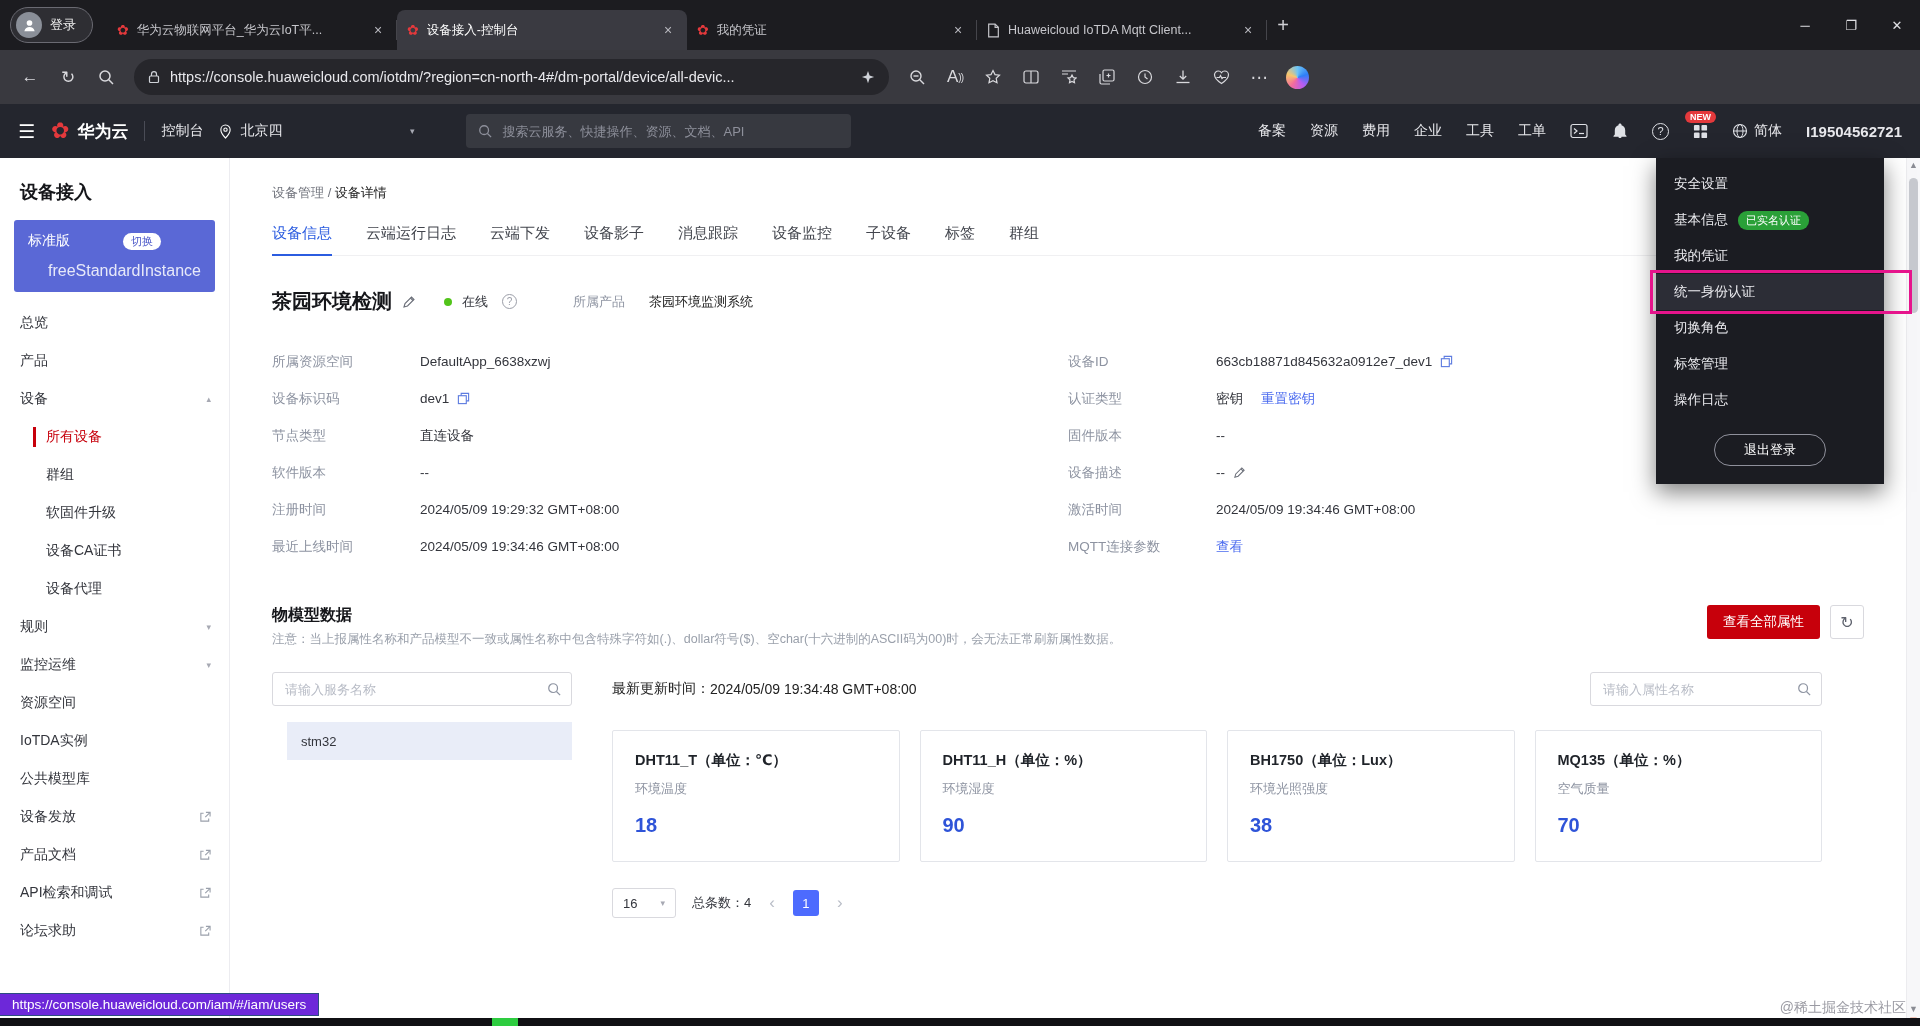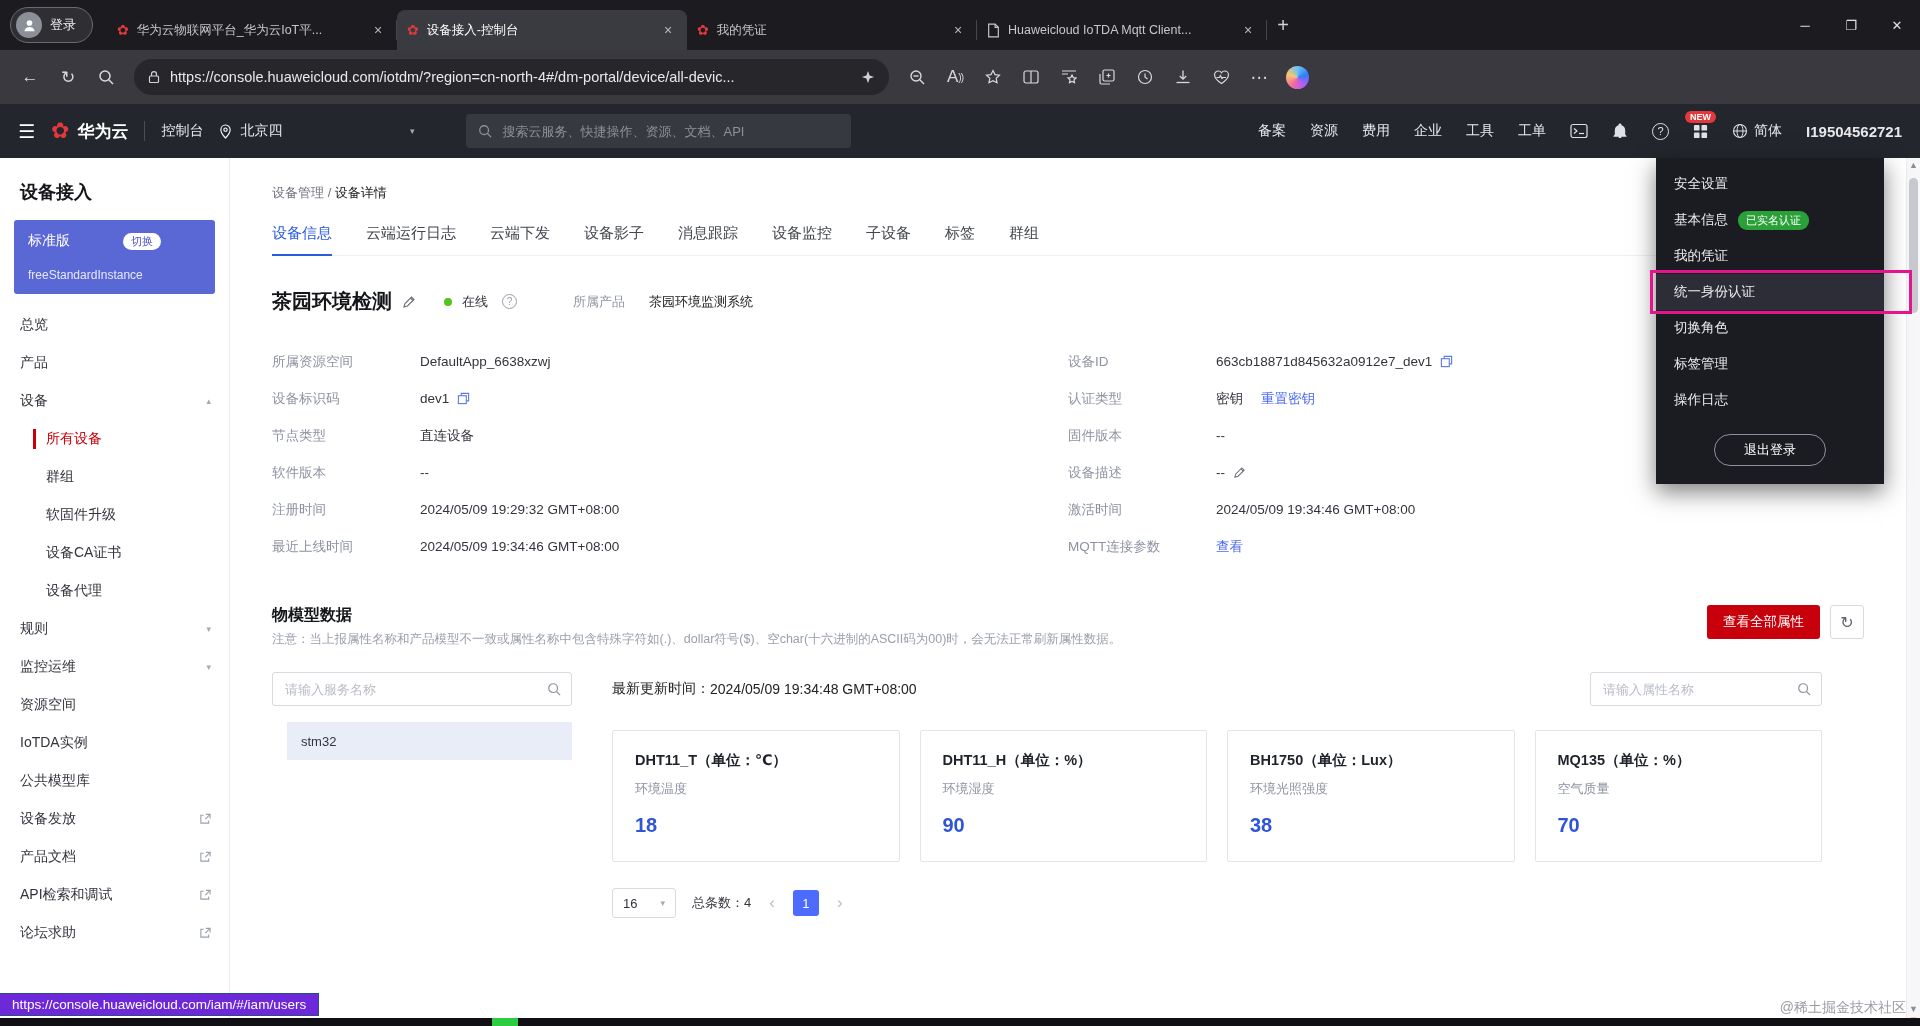--- a/index.html
+++ b/index.html
@@ -60,21 +60,21 @@
   .accid { font-weight:bold; font-size:15px; white-space:nowrap; cursor:pointer; }
 
   
   .content { flex:1; display:flex; position:relative; background:#fff; min-height:0; }
 
   .sidebar { flex:0 0 230px; border-right:1px solid #ececf0; padding-top:12px; background:#fff; overflow:hidden; }
   .sb-title { font-size:18px; font-weight:bold; color:#15161a; padding:10px 20px 12px; }
   .inst { margin:4px 14px 12px; background:#5a68d6; border-radius:3px; color:#fff; padding:12px 14px; cursor:pointer; }
   .inst-top { display:flex; align-items:center; gap:10px; font-size:14px; }
   .switch-badge { background:#fff; color:#4a57c8; font-size:11px; border-radius:9px; padding:1px 8px;margin-left:43px; }
-  .inst-name { font-size:12px; opacity:.85; margin-top:18px; }
+  .inst-name { font-size:16px; opacity:.85; margin-top:12px;text-align:right; }
   .sb-item { height:38px; display:flex; align-items:center; padding:0 18px 0 20px; font-size:14px; color:#33353c; position:relative; cursor:pointer; }
   .sb-item .caret { margin-left:auto; }
   .sb-sub { padding-left:46px; }
   .sb-sub.active { color:#c7000b; }
   .sb-sub.active::before { content:""; position:absolute; left:33px; top:9px; bottom:9px; width:3px; background:#c7000b; }
   .sb-ext { margin-left:auto; display:flex; }
 
   .main { flex:1; padding:26px 56px 0 42px; position:relative; overflow:hidden; }
   .crumb { font-size:13px; color:#70737c; }
   .crumb .cur { color:#222; }

